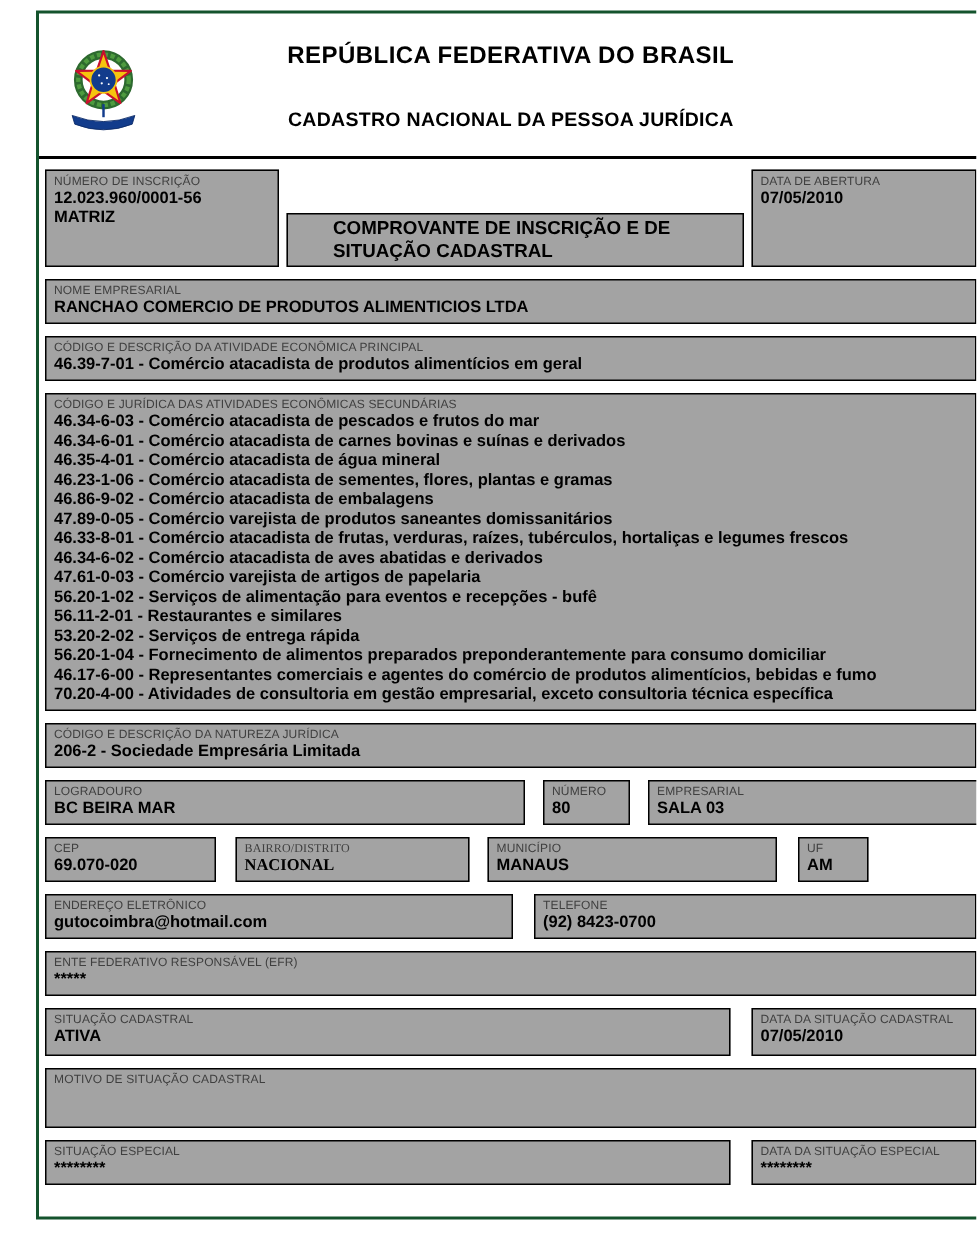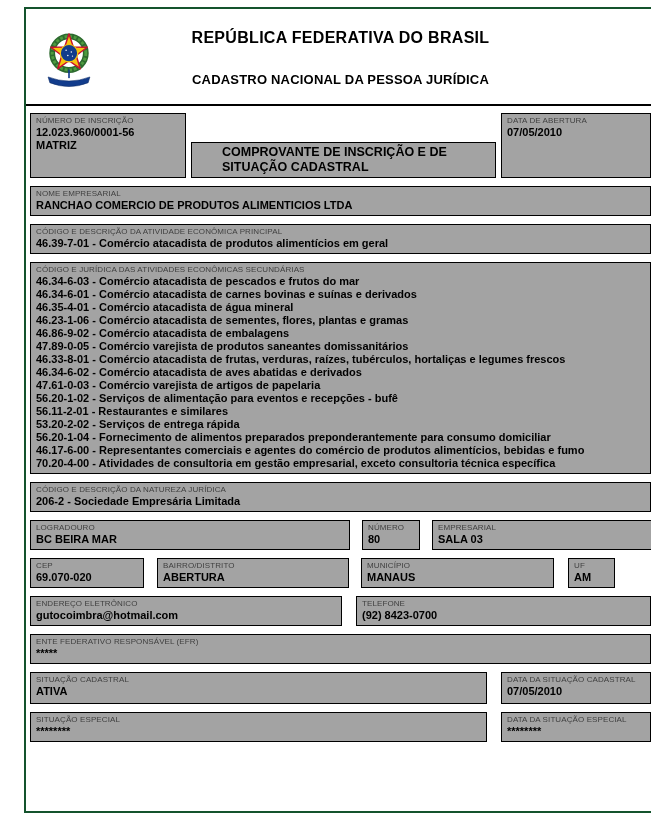--- a/index.html
+++ b/index.html
@@ -82,21 +82,21 @@
   .gap12 { margin-left: 12px; }
   .gap13 { margin-left: 13px; }
   .gap14 { margin-left: 14px; }
   .w-numins { width: 156px; flex: 0 0 auto; }
   .w-abert  { width: 150px; flex: 0 0 auto; }
   .w-porte  { width: 62px;  flex: 0 0 auto; }
   .w-logr   { width: 320px; flex: 0 0 auto; }
   .w-num    { width: 58px;  flex: 0 0 auto; }
   .w-compl  { width: 221px; flex: 0 0 auto; }
   .w-cep    { width: 114px; flex: 0 0 auto; }
-  .w-bairro { width: 192px; flex: 0 0 auto; }
+  .w-bairro { width: 156px; flex: 0 0 auto; font-family: Liberation Serif, serif; }
   .w-munic  { width: 193px; flex: 0 0 auto; }
   .w-uf     { width: 47px;  flex: 0 0 auto; }
   .w-email  { width: 312px; flex: 0 0 auto; }
   .w-situ   { width: 457px; flex: 0 0 auto; }
   .activity-line {
     font-size: 11px;
     font-weight: bold;
     line-height: 13px;
     color: #000;
   }
@@ -199,21 +199,21 @@
       </div>
     </div>
 
     <div class="row">
       <div class="box w-cep">
         <div class="label">CEP</div>
         <div class="value">69.070-020</div>
       </div>
       <div class="box w-bairro gap13">
         <div class="label">BAIRRO/DISTRITO</div>
-        <div class="value">ABERTURA</div>
+        <div class="value">NACIONAL</div>
       </div>
       <div class="box w-munic gap12">
         <div class="label">MUNICÍPIO</div>
         <div class="value">MANAUS</div>
       </div>
       <div class="box w-uf gap14">
         <div class="label">UF</div>
         <div class="value">AM</div>
       </div>
     </div>
@@ -240,20 +240,26 @@
       <div class="box w-situ h-situ">
         <div class="label">SITUAÇÃO CADASTRAL</div>
         <div class="value">ATIVA</div>
       </div>
       <div class="box grow gap14">
         <div class="label">DATA DA SITUAÇÃO CADASTRAL</div>
         <div class="value">07/05/2010</div>
       </div>
     </div>
 
+    <div class="row">
+      <div class="box grow h-motivo">
+        <div class="label">MOTIVO DE SITUAÇÃO CADASTRAL</div>
+        <div class="value"></div>
+      </div>
+    </div>
 
     <div class="row">
       <div class="box w-situ">
         <div class="label">SITUAÇÃO ESPECIAL</div>
         <div class="value">********</div>
       </div>
       <div class="box grow gap14">
         <div class="label">DATA DA SITUAÇÃO ESPECIAL</div>
         <div class="value">********</div>
       </div>

